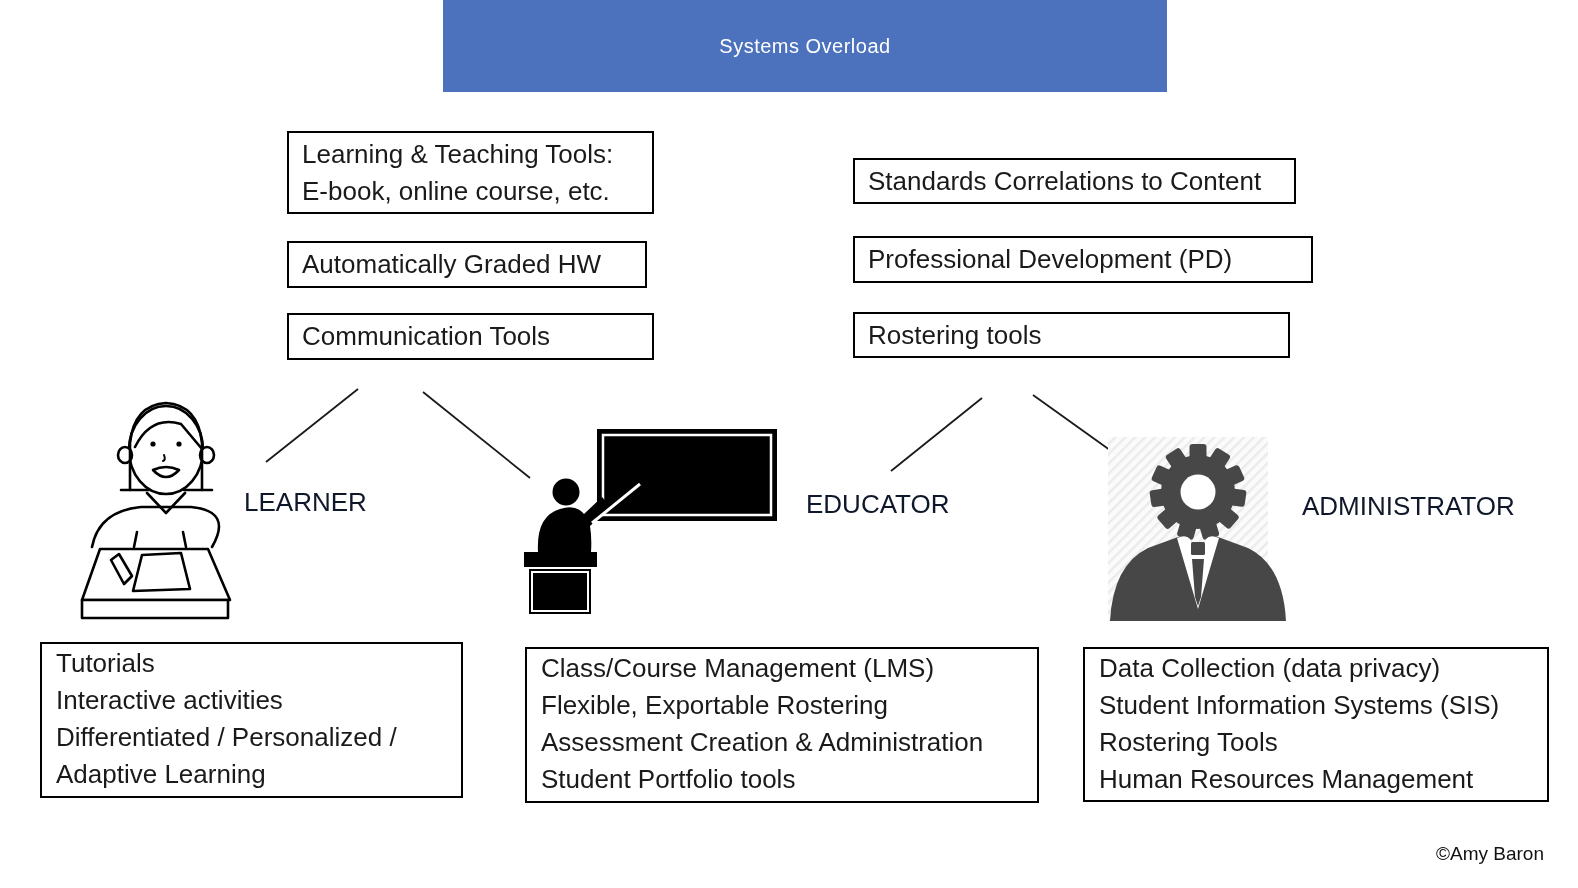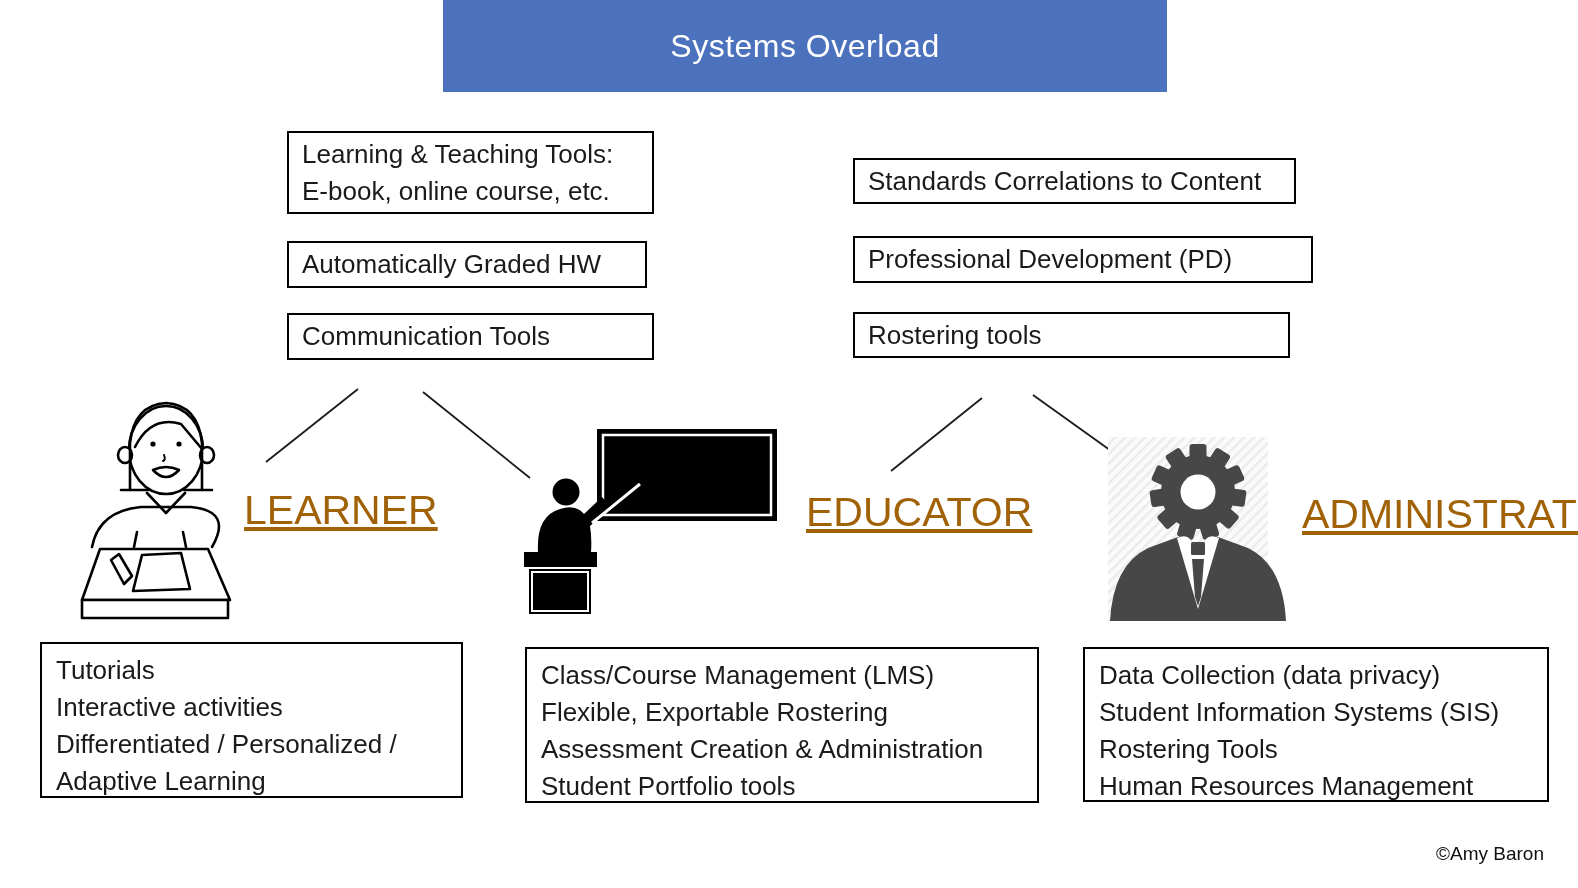--- a/index.html
+++ b/index.html
@@ -12,47 +12,46 @@
     background: #ffffff;
     overflow: hidden;
   }
   .banner {
     position: absolute;
     left: 443px; top: 0; width: 724px; height: 92px;
     background: #4C72BE;
     display: flex; align-items: center; justify-content: center;
   }
   .banner-title {
-    color: #ffffff; font-size: 32px; letter-spacing: 0.5px;
+    color: #ffffff; font-size: 20px; letter-spacing: 0.5px;
   }
   .tool-box {
     position: absolute;
     border: 2px solid #000000;
     background: #ffffff;
     font-size: 26px;
     display: flex; flex-direction: column; justify-content: center;
     padding-left: 13px; padding-right: 6px;
     line-height: 37px;
     white-space: nowrap;
   }
   .detail-box {
     position: absolute;
     border: 2px solid #000000;
     background: #ffffff;
     font-size: 26px;
     line-height: 37px;
-    padding: 8px 0 0 14px;
+    padding: 1px 0 0 14px;
     white-space: nowrap;
   }
   .role-label {
     position: absolute;
-    font-size: 41px;
-    color: #a16207;
+    font-size: 26px;
+    color: #0f172a;
     white-space: nowrap;
-    text-decoration: underline;
   }
   .icon-wrap { position: absolute; }
   .lines-overlay {
     position: absolute; left: 0; top: 0; width: 1578px; height: 888px;
     pointer-events: none;
   }
   .credit {
     position: absolute;
     left: 1404px; top: 843px; width: 140px;
     font-size: 19px; text-align: right; color: #111111;

